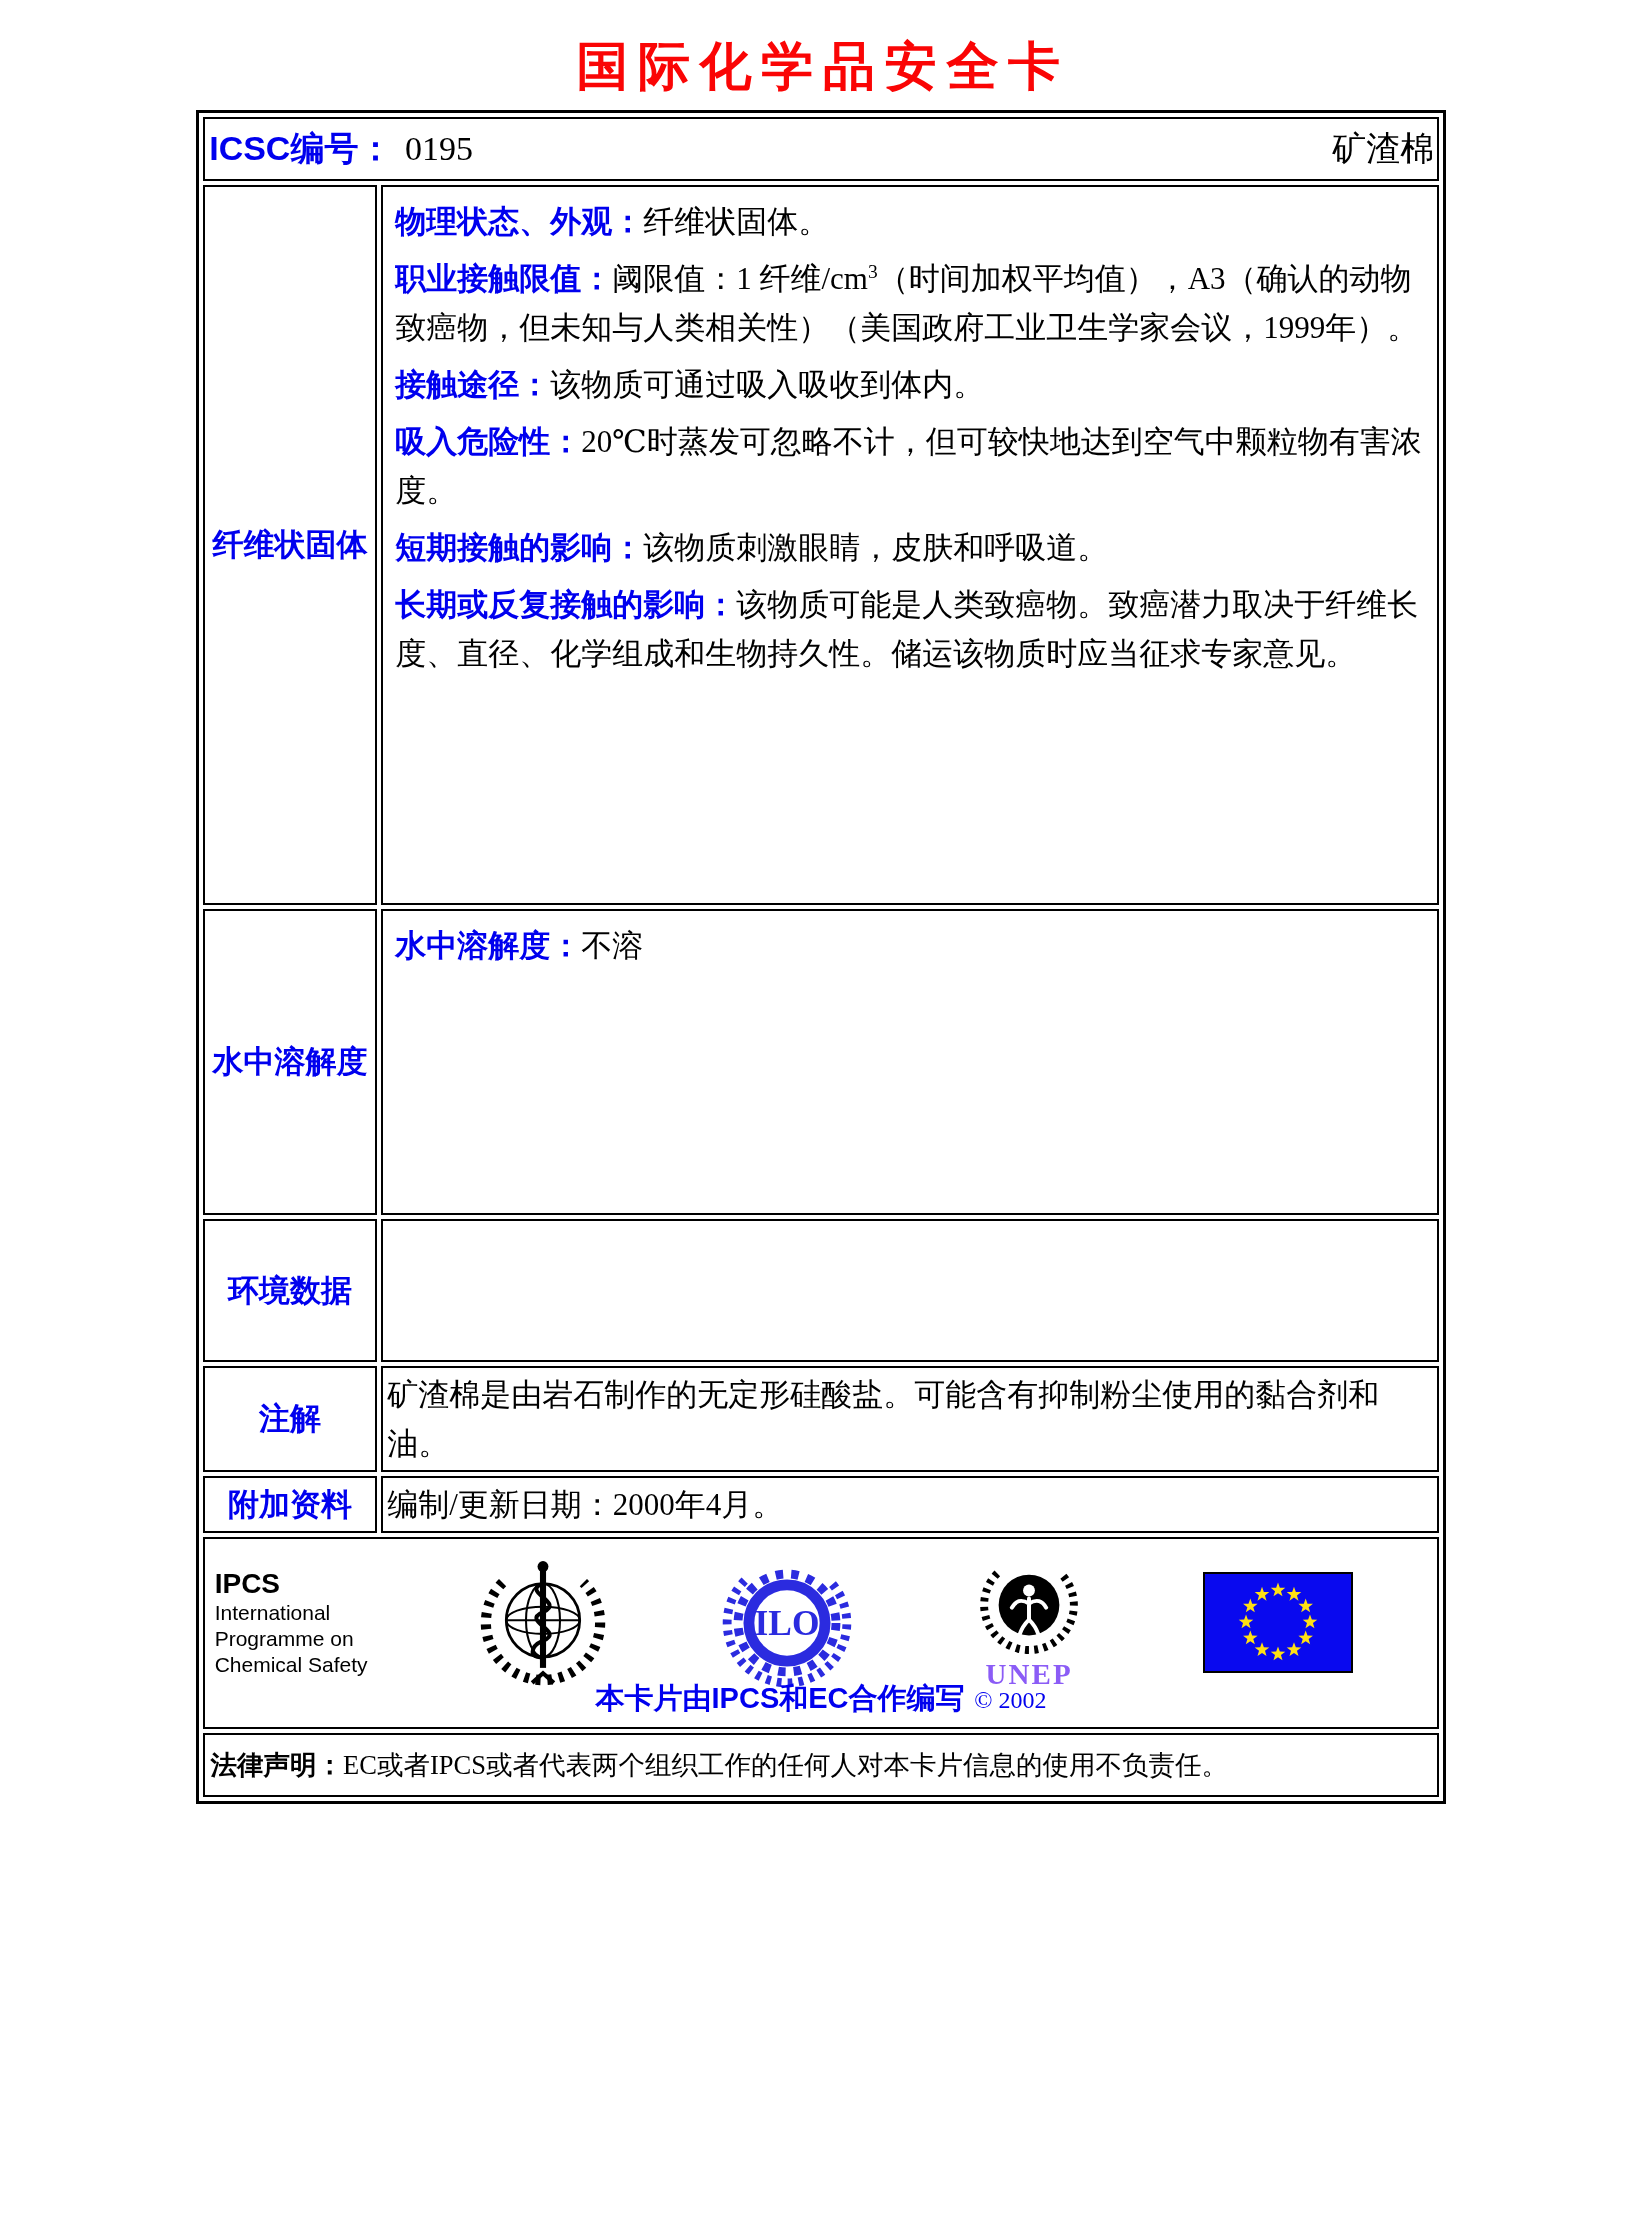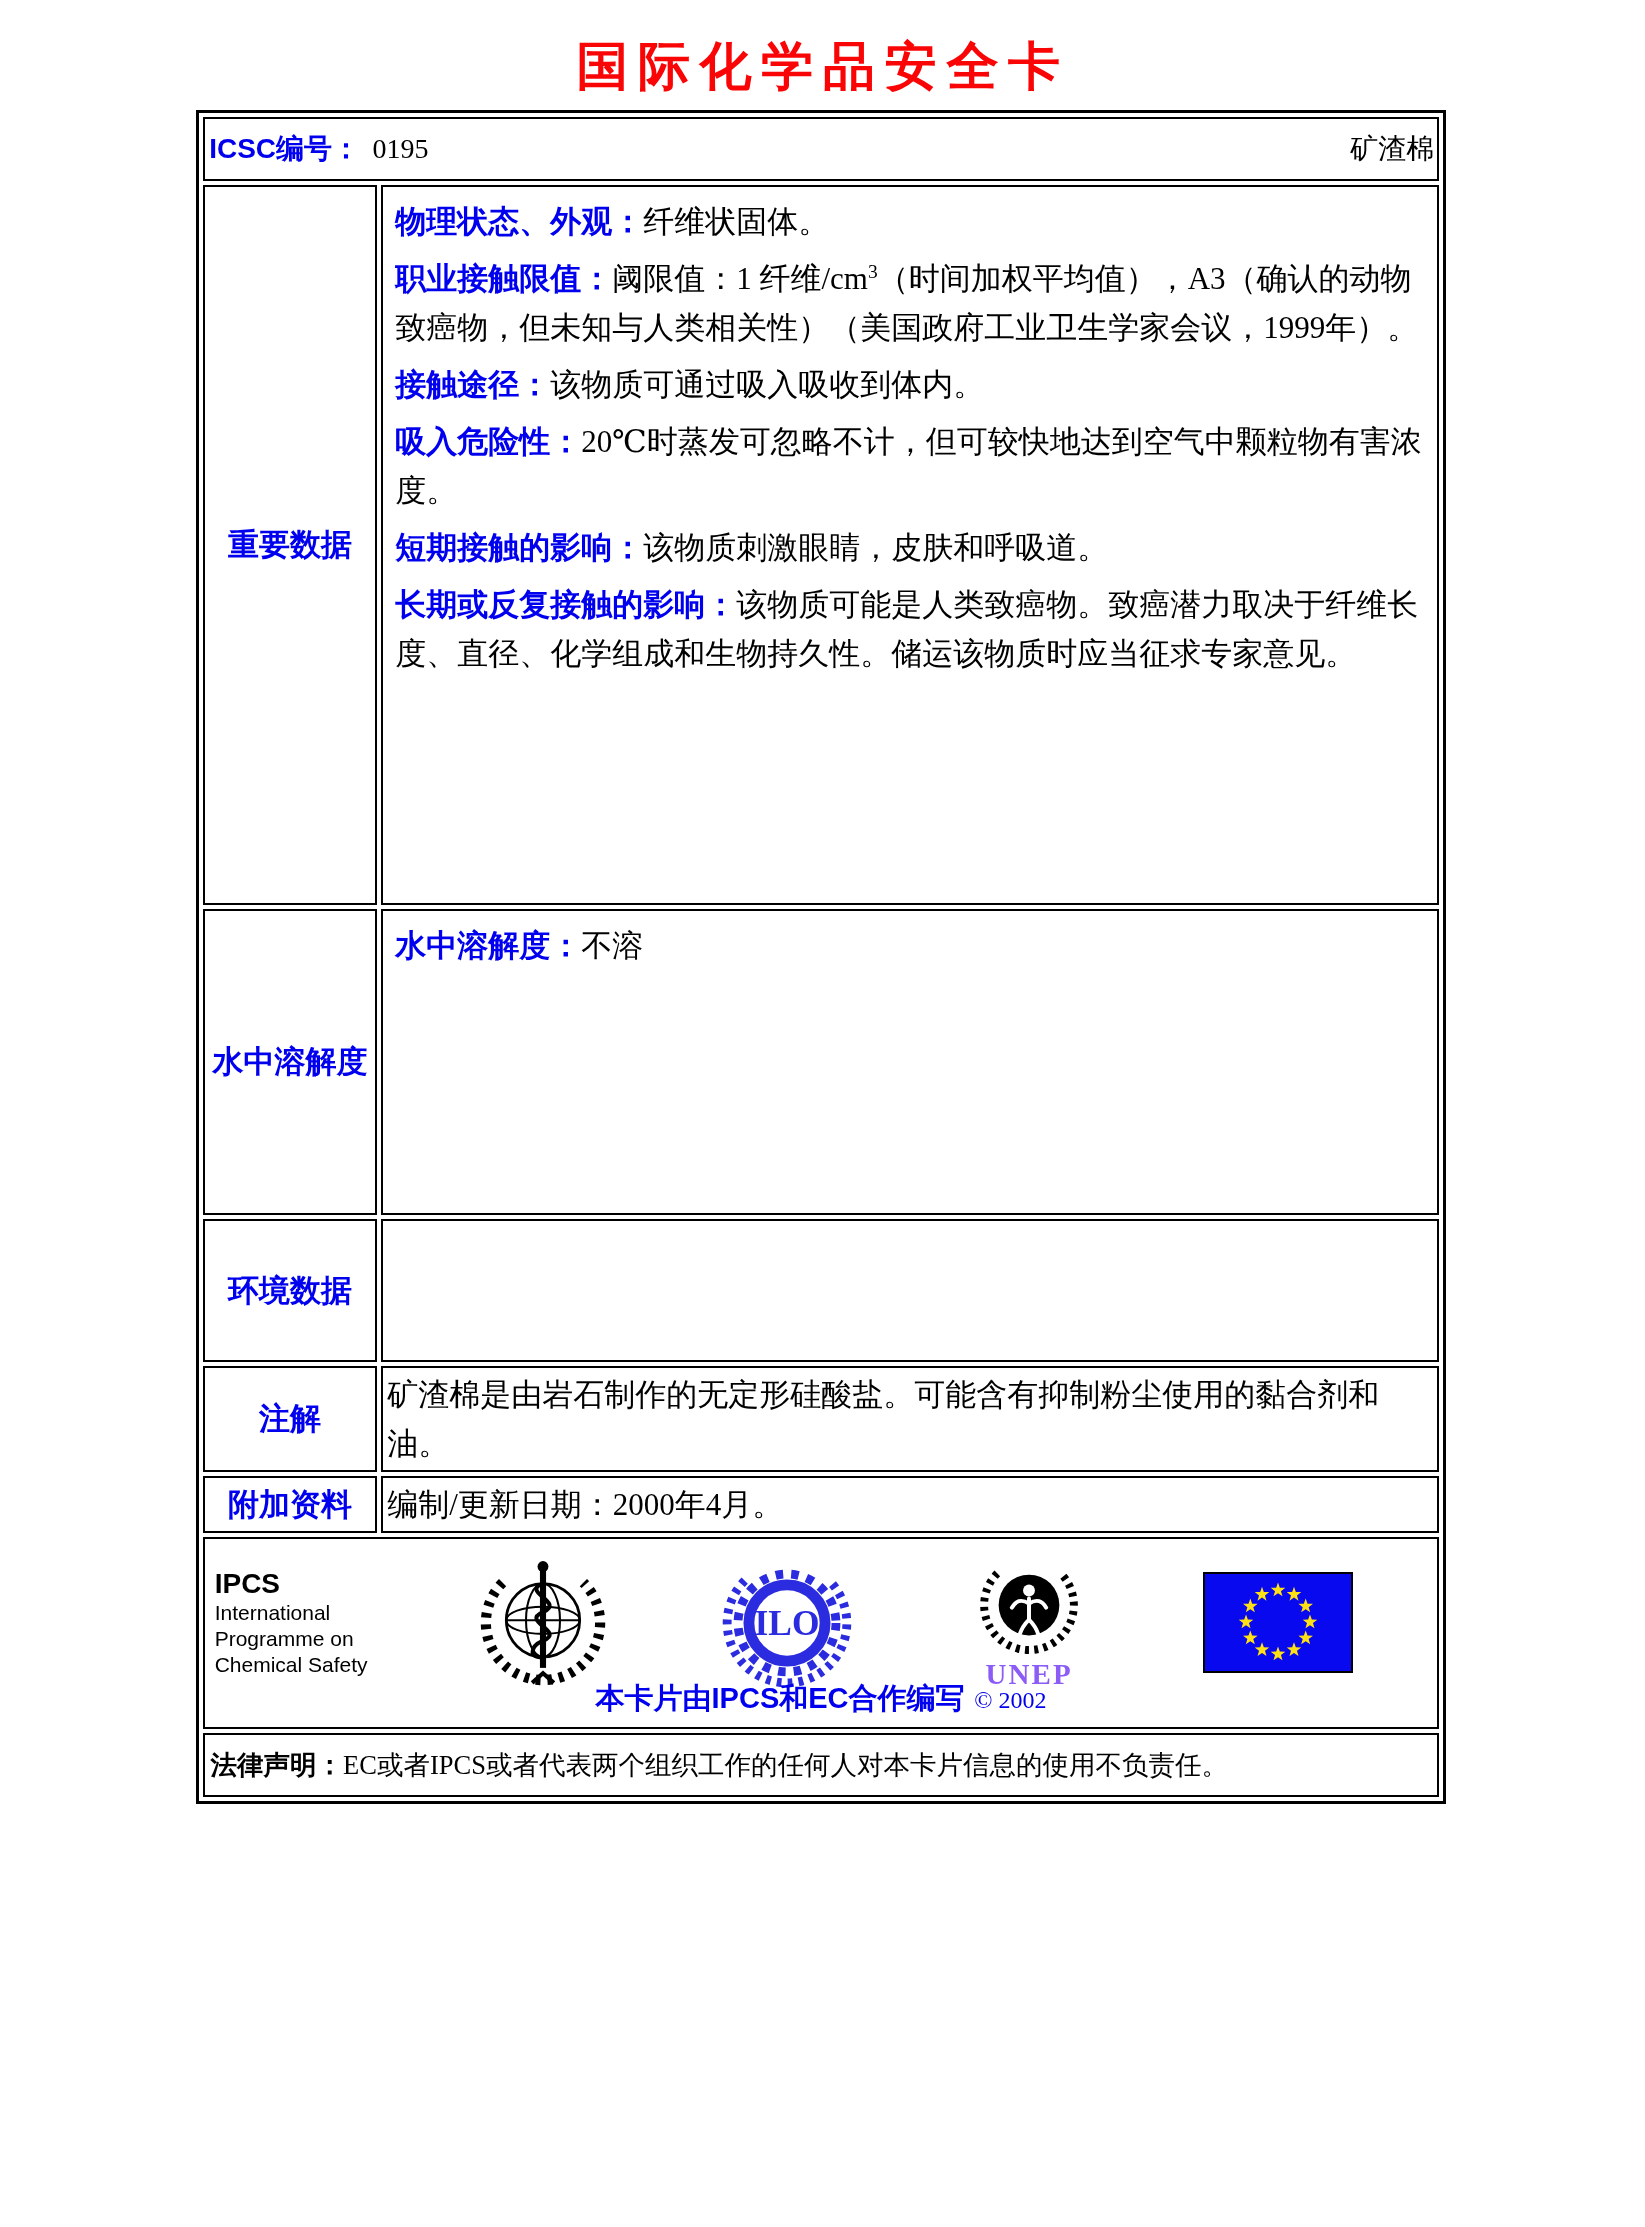--- a/index.html
+++ b/index.html
@@ -41,21 +41,21 @@
   .h-header{height:64px;}
   .h-important{height:720px;}
   .h-physical{height:306px;}
   .h-env{height:143px;}
   .h-notes{height:100px;}
   .h-additional{height:57px;}
   .h-footer{height:192px;}
   .h-legal{height:64px;}
   .header-flex{
     display:flex;justify-content:space-between;align-items:center;
-    height:100%;padding:0 2.8px 0 4.2px;font-size:28px;gap:31px;
+    height:100%;padding:0 2.8px 0 4.2px;font-size:34px;gap:31px;
   }
   .blue-label{
     color:var(--label_blue);font-weight:bold;
     font-family:"Liberation Sans","DejaVu Sans",sans-serif;
   }
   .header-num{margin-left:12.5px;}
   p.item{margin:8px;}
   sup.exp{font-size:19.5px;line-height:0;}
   td.v-middle{vertical-align:middle;}
   
@@ -108,21 +108,21 @@
       <div class="header-flex">
         <span>
           <span class="blue-label">ICSC编号：</span><span class="header-num">0195</span>
         </span>
         <span>矿渣棉</span>
       </div>
     </td>
   </tr>
 
   <tr>
-    <td class="label-cell h-important">重要数据</td>
+    <td class="label-cell h-important">纤维状固体</td>
     <td class="content-cell">
       <p class="item"><span class="blue-label">物理状态、外观：</span><span>纤维状固体。</span></p>
       <p class="item"><span class="blue-label">职业接触限值：</span><span>阈限值：1 纤维/cm</span><sup class="exp">3</sup><span>（时间加权平均值），A3（确认的动物致癌物，但未知与人类相关性）（美国政府工业卫生学家会议，1999年）。</span></p>
       <p class="item"><span class="blue-label">接触途径：</span><span>该物质可通过吸入吸收到体内。</span></p>
       <p class="item"><span class="blue-label">吸入危险性：</span><span>20℃时蒸发可忽略不计，但可较快地达到空气中颗粒物有害浓度。</span></p>
       <p class="item"><span class="blue-label">短期接触的影响：</span><span>该物质刺激眼睛，皮肤和呼吸道。</span></p>
       <p class="item"><span class="blue-label">长期或反复接触的影响：</span><span>该物质可能是人类致癌物。致癌潜力取决于纤维长度、直径、化学组成和生物持久性。储运该物质时应当征求专家意见。</span></p>
     </td>
   </tr>
 

